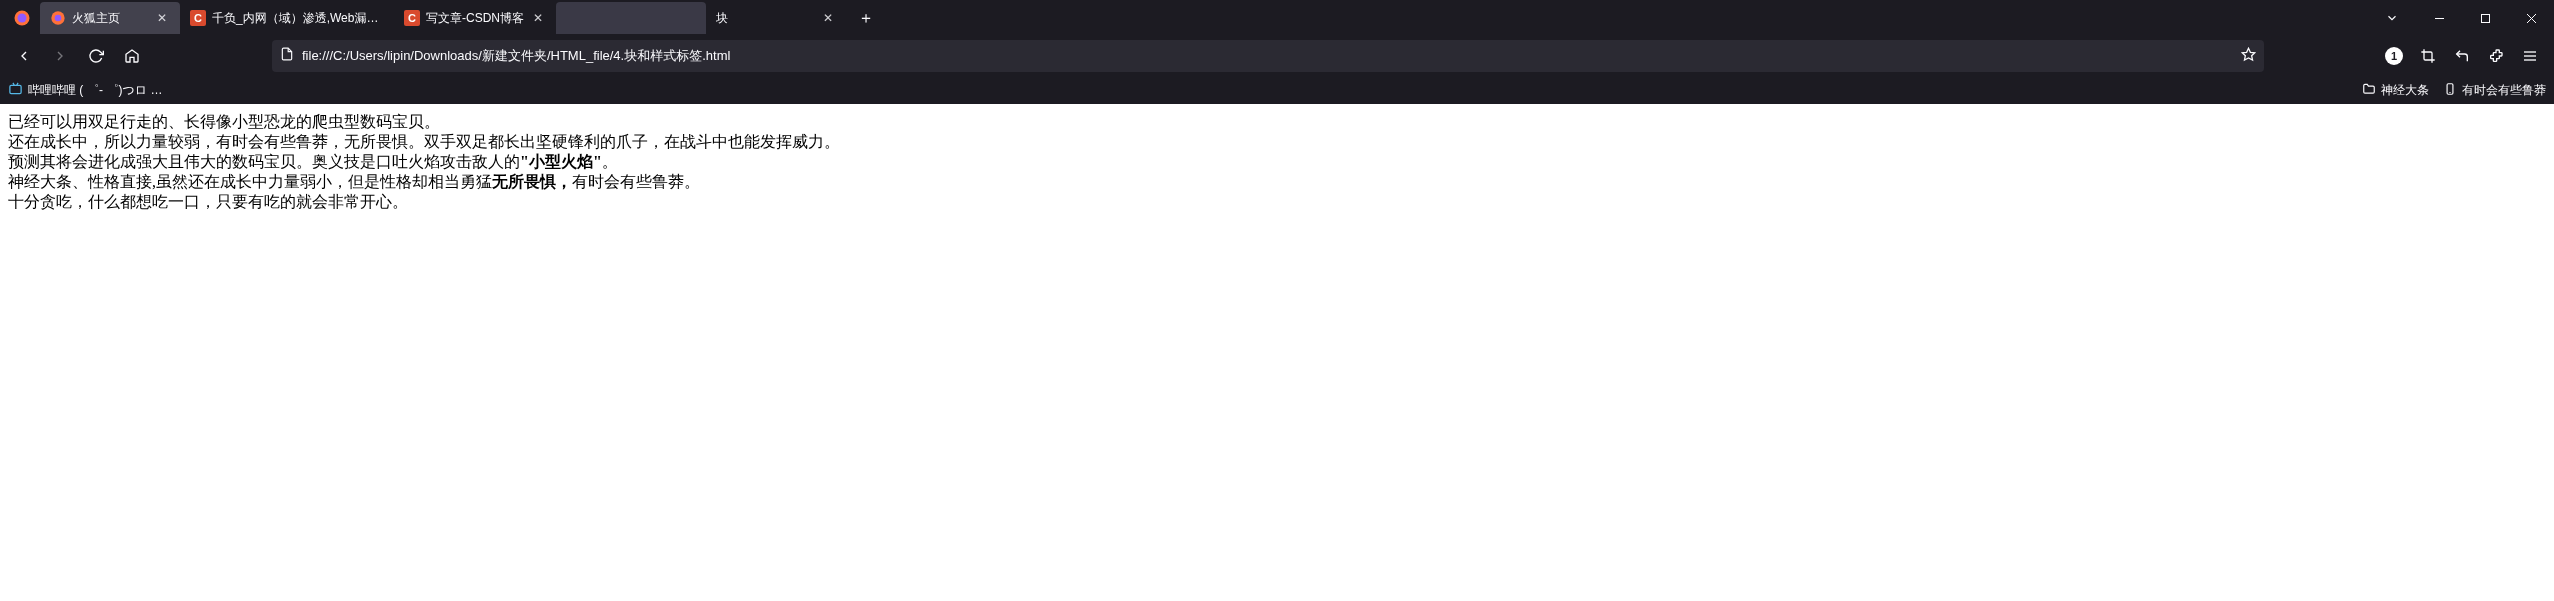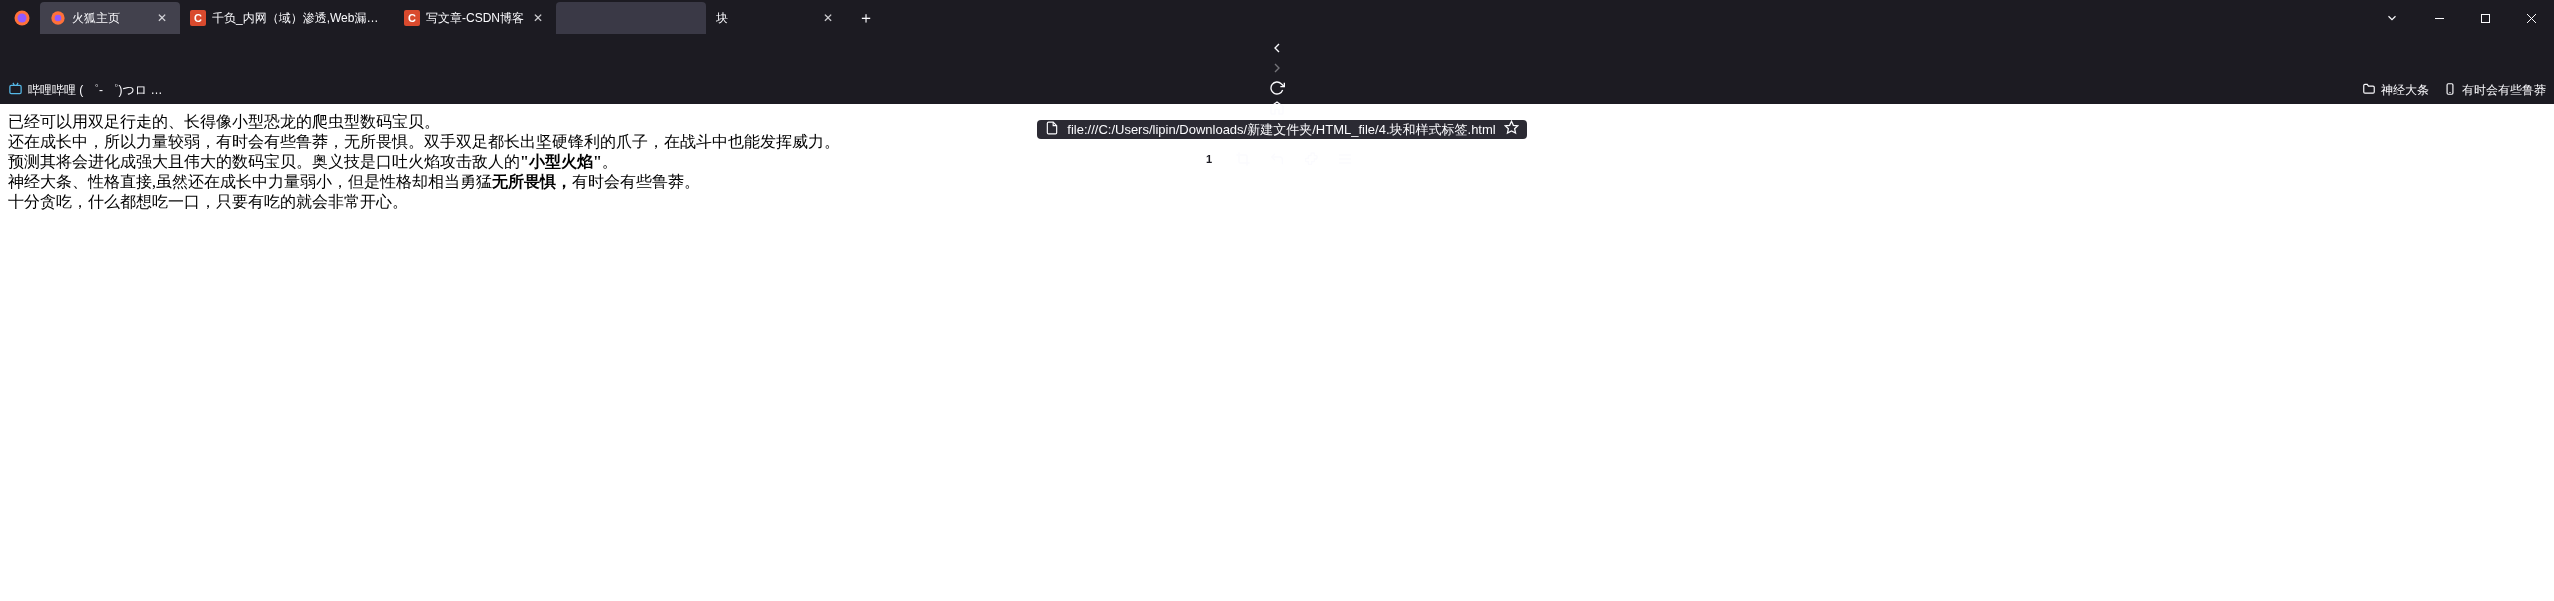--- a/index.html
+++ b/index.html
@@ -14,21 +14,21 @@
     .tab-icon { width: 16px; height: 16px; display: flex; align-items: center; justify-content: center; flex-shrink: 0; }
     .tab-title { white-space: nowrap; overflow: hidden; text-overflow: ellipsis; flex: 1; }
     .tab-close { width: 16px; height: 16px; display: flex; align-items: center; justify-content: center; cursor: pointer; flex-shrink: 0; opacity: 0.8; }
     .tab-obscured { background: #3a3946; width: 150px; }
     .tab-new { width: 28px; height: 28px; display: flex; align-items: center; justify-content: center; cursor: pointer; margin-left: 6px; font-size: 16px; }
     .spacer { flex: 1; }
     .window-controls { display: flex; align-items: center; gap: 0; }
     .win-btn { width: 46px; height: 30px; display: flex; align-items: center; justify-content: center; cursor: pointer; }
     .chevron-tabs { width: 32px; height: 32px; display:flex; align-items:center; justify-content:center; margin-right:8px;}
     
-    .nav-bar { display: flex; align-items: center; height: 40px; padding: 4px 8px; gap: 4px; background: #1c1b22; flex-direction: column; }
+    .nav-bar { display: flex; align-items: center; height: 40px; padding: 4px 8px; gap: 4px; background: #1c1b22; }
     .nav-btn { width: 32px; height: 32px; display: flex; align-items: center; justify-content: center; cursor: pointer; border-radius: 4px; color: #fbfbfe; }
     .nav-btn.disabled { opacity: 0.4; }
     .url-bar { flex: 1; display: flex; align-items: center; background: #2b2a33; border-radius: 4px; height: 32px; padding: 0 8px; margin: 0 110px 0 120px; gap: 8px; }
     .url-text { flex: 1; font-size: 13px; color: #fbfbfe; }
     .rt-icons { display:flex; gap:2px; align-items:center; }
     
     .bookmarks-bar { display: flex; align-items: center; height: 28px; padding: 0 8px; font-size: 12px; background: #1c1b22; border-top: 0px solid #000; justify-content: space-between; }
     .bm-left, .bm-right { display: flex; align-items: center; gap: 14px; }
     .bm-item { display: flex; align-items: flex-end; gap: 5px; cursor: pointer; color: #fbfbfe; }
     

